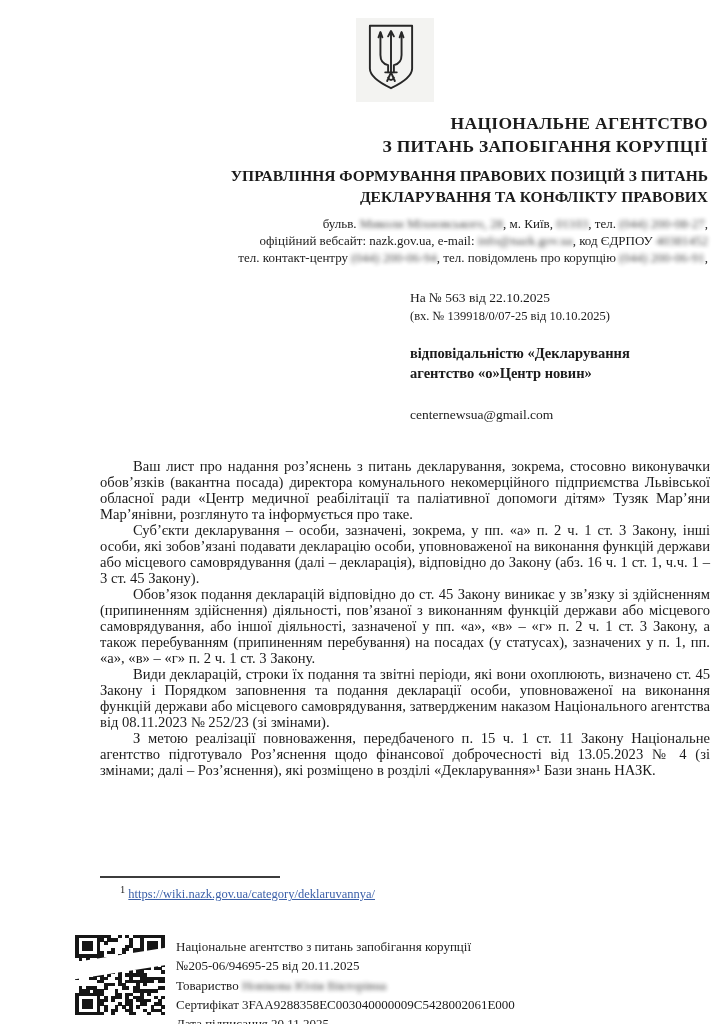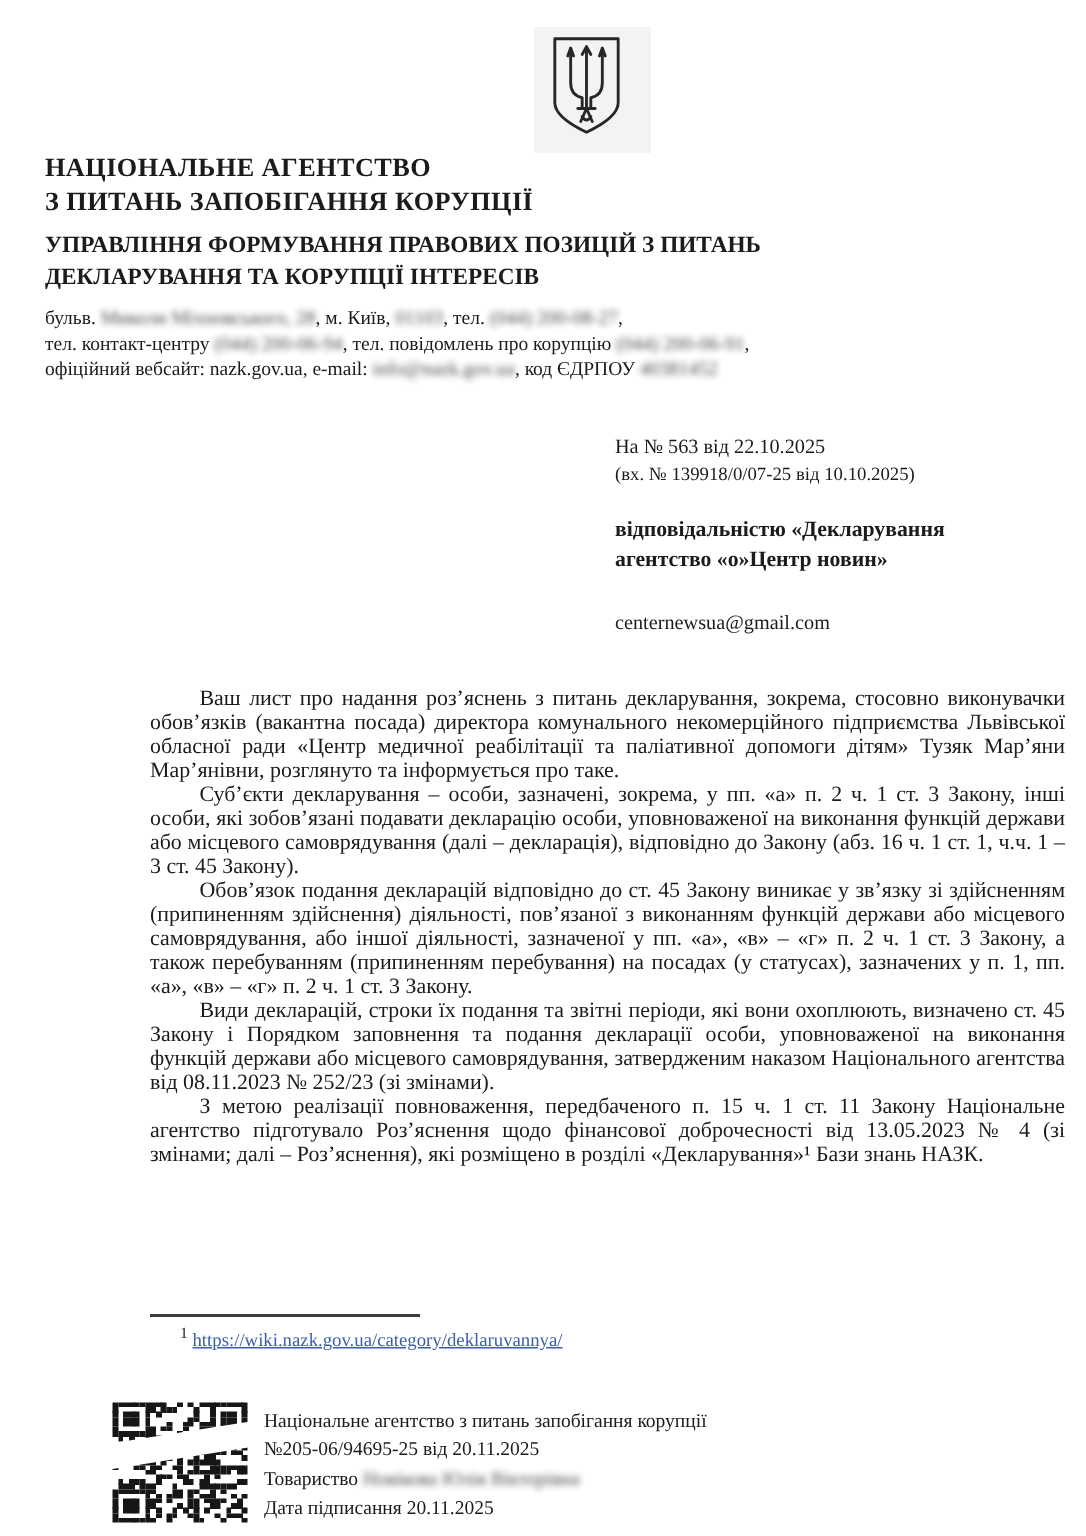--- a/index.html
+++ b/index.html
@@ -4,21 +4,21 @@
 <style>
   html,body { margin:0; padding:0; background:#ffffff; }
   .page {
     position:relative; width:724px; height:1024px; margin:0 auto;
     background:#ffffff; color:#1b1b1b; overflow:hidden;
     font-family:"Liberation Serif","DejaVu Serif",serif;
   }
   
   .emblem-backdrop { position:absolute; left:356px; top:18px; width:78px; height:84px; background:#f3f3f1; }
   .emblem { position:absolute; left:367px; top:24px; width:48px; height:66px; }
-  .letterhead { position:absolute; left:30px; right:16px; top:100px; text-align:left; }
+  .letterhead { position:absolute; left:30px; right:16px; top:112px; text-align:right; }
   .agency-name { font-size:17.5px; font-weight:bold; line-height:23px; letter-spacing:.3px; margin:0; }
   .dept-name { font-size:15.5px; font-weight:bold; line-height:20.5px; margin:8px 0 0 0; }
   .contacts { font-size:13px; line-height:16.8px; margin-top:9px; }
   .redacted { filter:blur(2.1px); opacity:.8; }
   
   .ref-block { position:absolute; left:410px; top:290px; width:290px; }
   .ref-on { font-size:13.5px; }
   .ref-in { font-size:12.5px; margin-top:3px; }
   .addressee { font-size:14.5px; font-weight:bold; line-height:20px; margin-top:19px; }
   .email { font-size:13.5px; margin-top:24px; }
@@ -55,26 +55,26 @@
     <path d="M50 100 L42 118 M50 100 L58 118 M44 111 Q50 121 56 111"></path>
   </svg>
 
   <header class="letterhead">
     <h1 class="agency-name">
       <span>НАЦІОНАЛЬНЕ АГЕНТСТВО</span><br>
       <span>З ПИТАНЬ ЗАПОБІГАННЯ КОРУПЦІЇ</span>
     </h1>
     <h2 class="dept-name">
       <span>УПРАВЛІННЯ ФОРМУВАННЯ ПРАВОВИХ ПОЗИЦІЙ З ПИТАНЬ</span><br>
-      <span>ДЕКЛАРУВАННЯ ТА КОРУПЦІЇ ІНТЕРЕСІВ</span>
+      <span>ДЕКЛАРУВАННЯ ТА КОНФЛІКТУ ПРАВОВИХ</span>
     </h2>
     <div class="contacts">
       <div><span>бульв. </span><span class="redacted">Миколи Міхновського, 28</span><span>, м. Київ, </span><span class="redacted">01103</span><span>, тел. </span><span class="redacted">(044) 200-08-27</span><span>,</span></div>
+      <div><span>офіційний вебсайт: nazk.gov.ua, e-mail: </span><span class="redacted">info@nazk.gov.ua</span><span>, код ЄДРПОУ </span><span class="redacted">40381452</span></div>
       <div><span>тел. контакт-центру </span><span class="redacted">(044) 200-06-94</span><span>, тел. повідомлень про корупцію </span><span class="redacted">(044) 200-06-91</span><span>,</span></div>
-      <div><span>офіційний вебсайт: nazk.gov.ua, e-mail: </span><span class="redacted">info@nazk.gov.ua</span><span>, код ЄДРПОУ </span><span class="redacted">40381452</span></div>
     </div>
   </header>
 
   <section class="ref-block">
     <div class="ref-on">На № 563 від 22.10.2025</div>
     <div class="ref-in">(вх. № 139918/0/07-25 від 10.10.2025)</div>
     <div class="addressee">
       <div>відповідальністю «Декларування</div>
       <div>агентство «о»Центр новин»</div>
     </div>
@@ -421,17 +421,18 @@
         <i style="left:60%;top:96%"></i>
         <i style="left:64%;top:96%"></i>
         <i style="left:80%;top:96%"></i>
         <i style="left:96%;top:96%"></i>
       <span class="qr-redact"></span>
     </div>
     <div class="sig-lines">
       <div>Національне агентство з питань запобігання корупції</div>
       <div>№205-06/94695-25 від 20.11.2025</div>
       <div><span>Товариство </span><span class="redacted">Новікова Юлія Вікторівна</span></div>
+      <div>Сертифікат 3FAA9288358EC003040000009C5428002061E000</div>
       <div>Дата підписання 20.11.2025</div>
     </div>
   </div>
 
 </div>
 
 </body></html>

